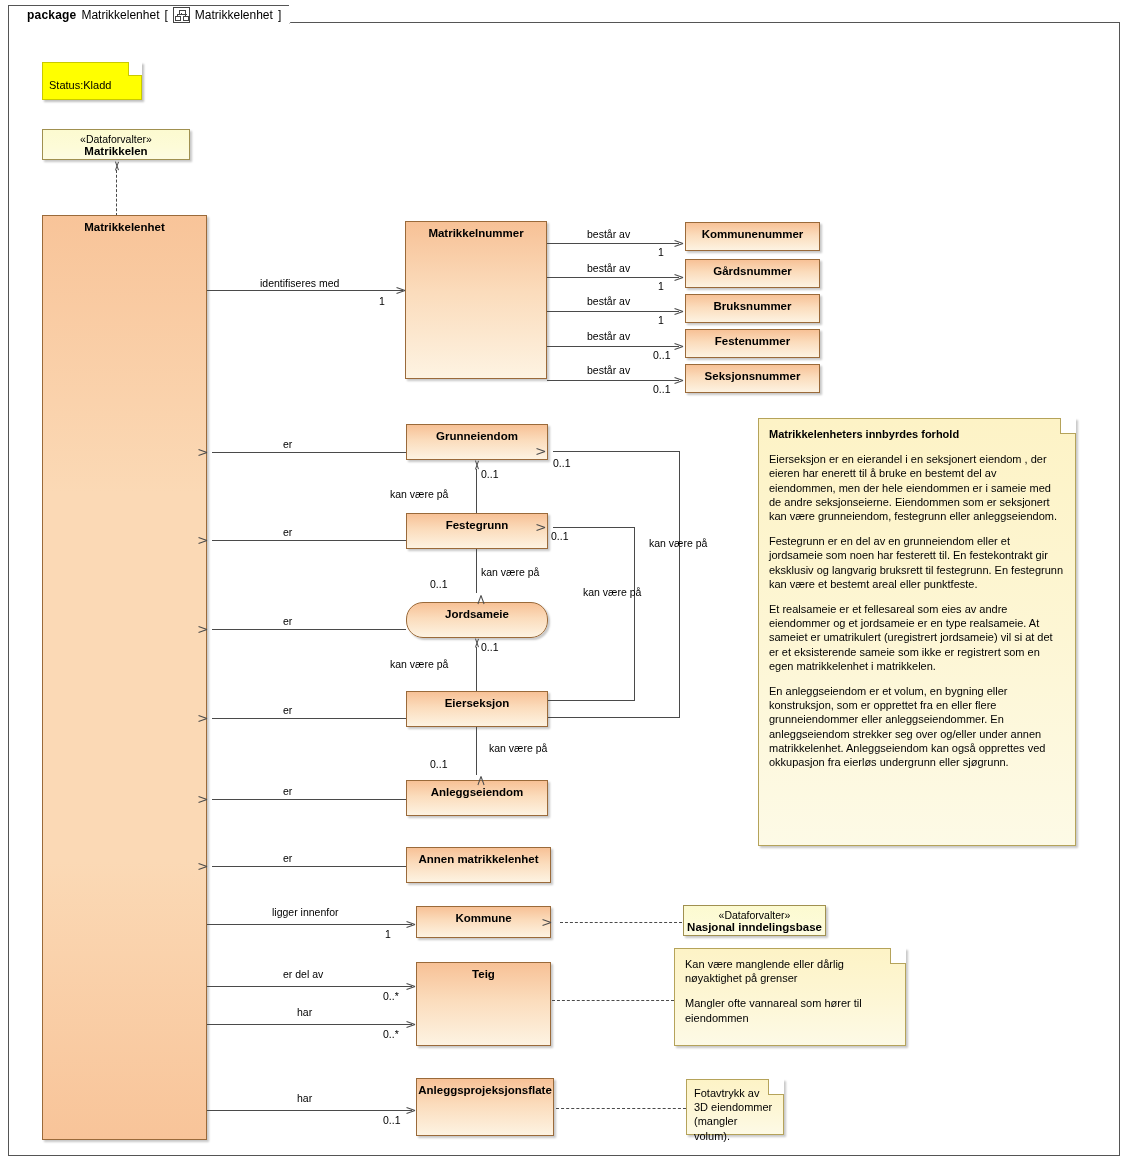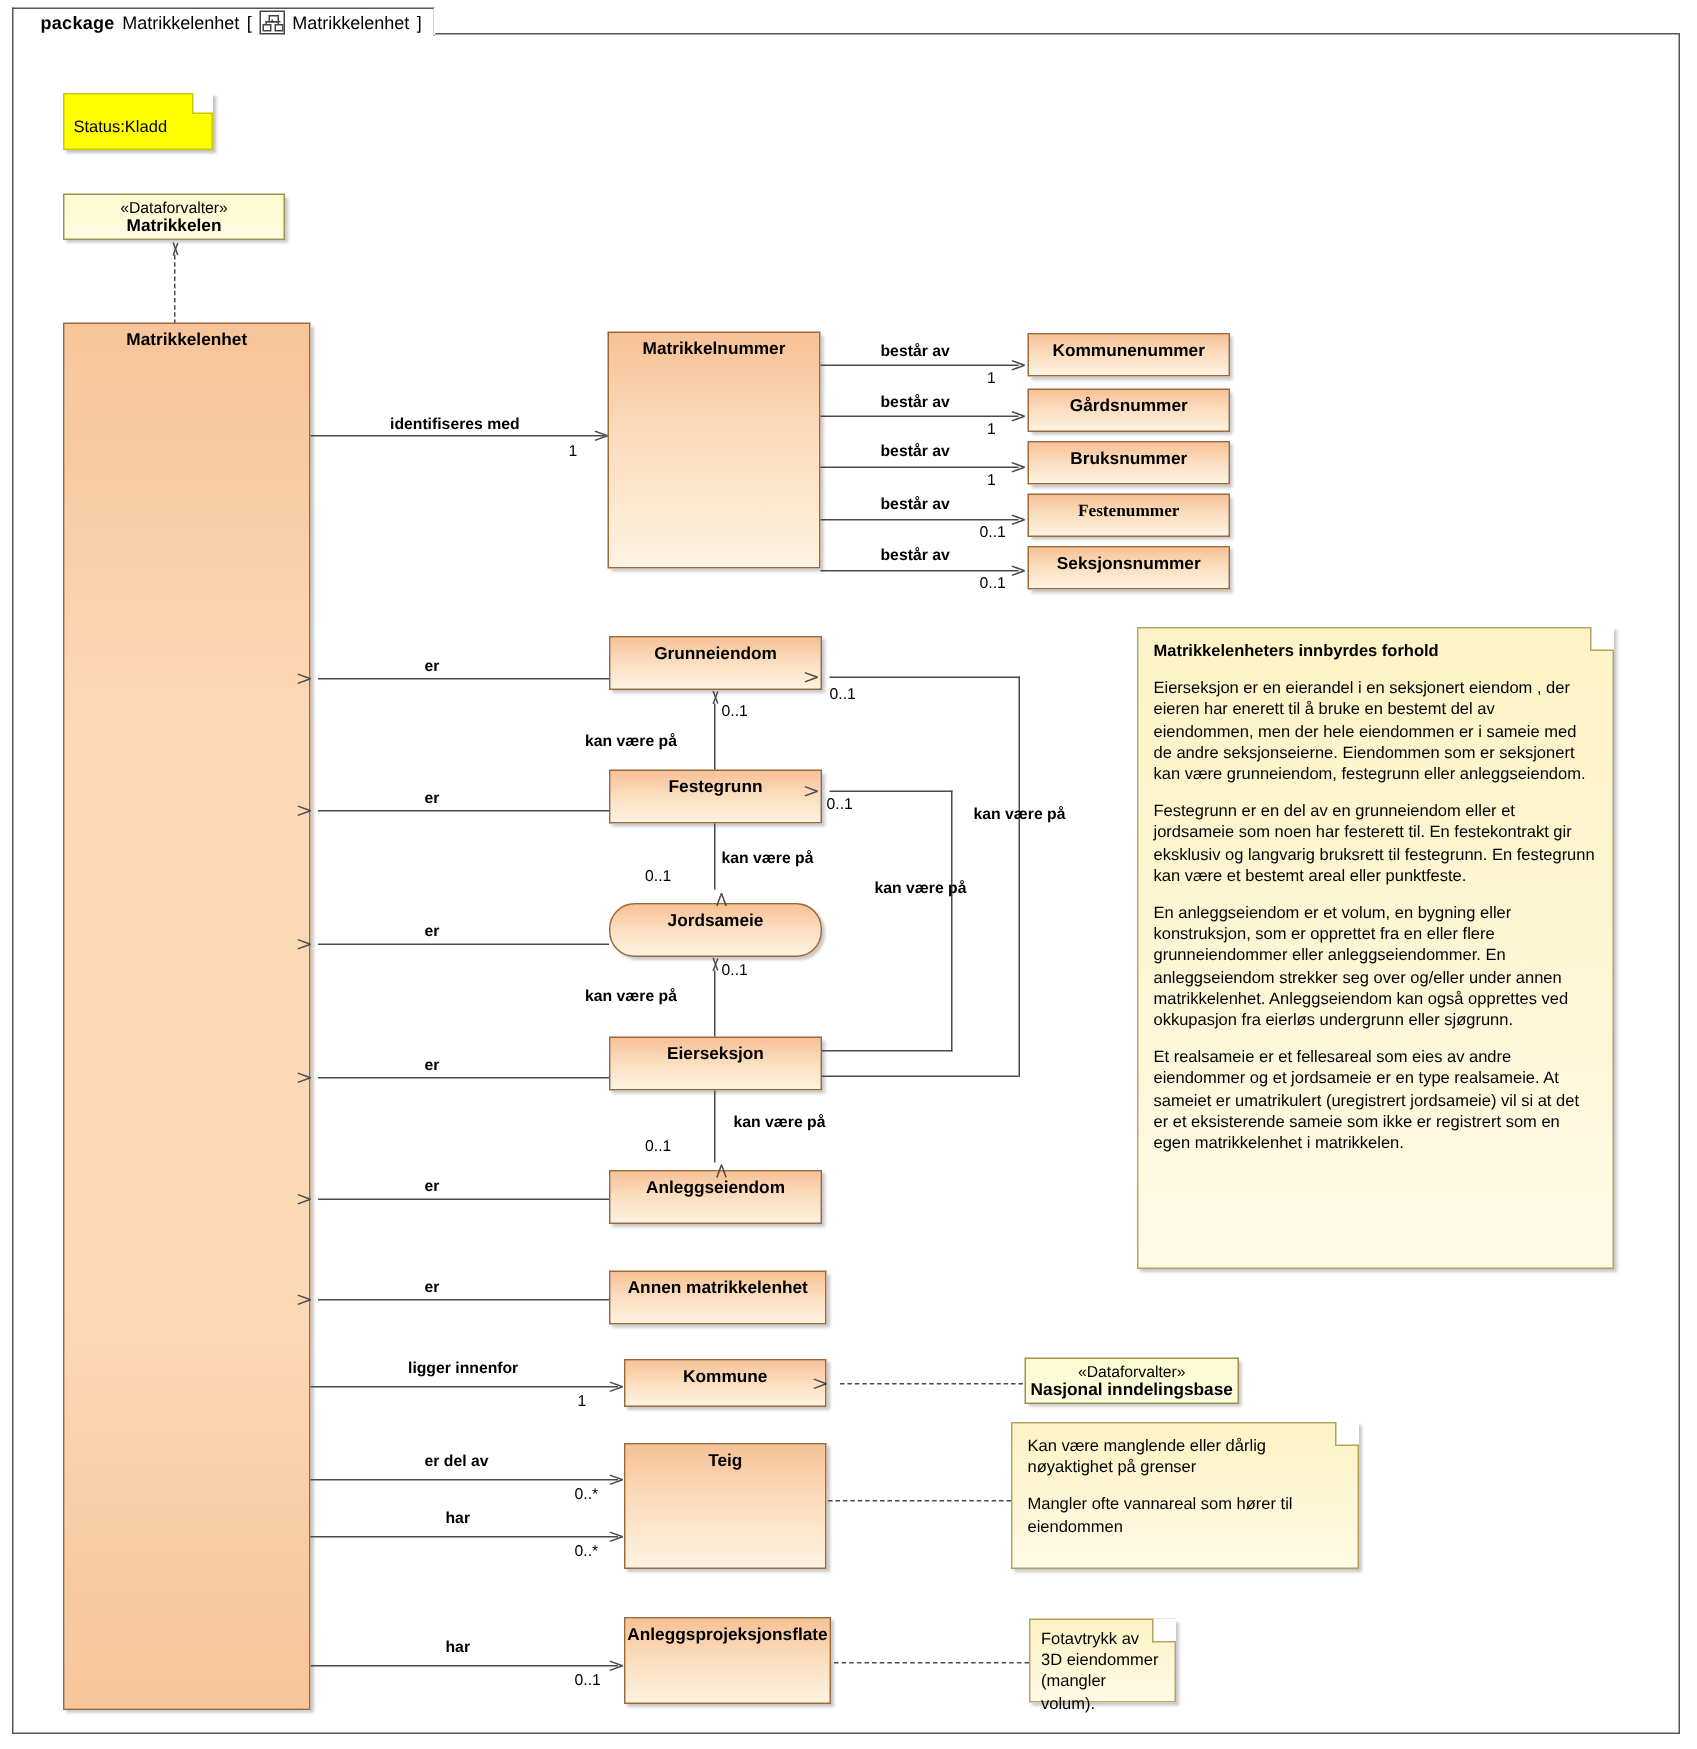--- a/index.html
+++ b/index.html
@@ -73,21 +73,21 @@
   .oar.left b{transform-origin:0 50%;}
   .oar.left b:nth-child(1){transform:rotate(160deg);}
   .oar.left b:nth-child(2){transform:rotate(200deg);}
   .oar.up b{transform-origin:50% 100%;left:0;top:4px;}
   .oar.up b:nth-child(1){transform:rotate(70deg) translateY(0);}
   .oar.up b:nth-child(2){transform:rotate(110deg);}
   .oar.down b:nth-child(1){transform:rotate(-70deg);}
   .oar.down b:nth-child(2){transform:rotate(-110deg);}
 
   
-  .lbl{position:absolute;font-size:10.5px;color:#000;white-space:nowrap;font-weight:bold;}
+  .lbl{position:absolute;font-size:10.5px;color:#000;white-space:nowrap;}
   .mult{position:absolute;font-size:10.5px;color:#000;white-space:nowrap;}
 </style>
 </head>
 <body>
 
 <div id="canvas">
 
   <div class="pkg-frame"></div>
   <div class="pkg-tab">
     <span class="pkg-kw">package</span>
@@ -140,21 +140,21 @@
 
   <div class="cls" style="left:685px;top:222px;width:135px;height:29px;">
     <span class="nm">Kommunenummer</span>
   </div>
   <div class="cls" style="left:685px;top:259px;width:135px;height:29px;">
     <span class="nm">Gårdsnummer</span>
   </div>
   <div class="cls" style="left:685px;top:294px;width:135px;height:29px;">
     <span class="nm">Bruksnummer</span>
   </div>
-  <div class="cls" style="left:685px;top:329px;width:135px;height:29px;font-family:Liberation Serif, serif;">
+  <div class="cls" style="left:685px;top:329px;width:135px;height:29px;">
     <span class="nm">Festenummer</span>
   </div>
   <div class="cls" style="left:685px;top:364px;width:135px;height:29px;">
     <span class="nm">Seksjonsnummer</span>
   </div>
 
   <div class="h" style="left:547px;top:243px;width:132px;"></div>
   <div class="oar right" style="left:674px;top:239px;">
       <b></b>
       <b></b>
@@ -347,22 +347,22 @@
     </div>
   <div class="mult" style="left:551px;top:530px;">0..1</div>
   <div class="lbl" style="left:583px;top:586px;">kan være på</div>
 
   <div class="note" style="left:758px;top:418px;width:318px;height:428px;">
     <div class="fold"></div>
     <div class="body">
       <p class="hd">Matrikkelenheters innbyrdes forhold</p>
       <p>Eierseksjon er en eierandel i en seksjonert eiendom , der eieren har enerett til å bruke en bestemt del av eiendommen, men der hele  eiendommen er i sameie med de andre seksjonseierne. Eiendommen som er seksjonert kan være grunneiendom, festegrunn eller anleggseiendom.</p>
       <p>Festegrunn er en del av en grunneiendom eller et jordsameie som noen har festerett til. En festekontrakt gir eksklusiv og langvarig bruksrett til festegrunn. En festegrunn kan være et bestemt areal eller punktfeste.</p>
+      <p>Et realsameie er et fellesareal som eies av andre eiendommer og et jordsameie er en type realsameie. At sameiet er umatrikulert (uregistrert jordsameie) vil si at det er et eksisterende sameie som ikke er registrert som en egen matrikkelenhet i matrikkelen.</p>
       <p>En anleggseiendom er et volum, en bygning eller konstruksjon, som er opprettet fra en eller flere grunneiendommer eller anleggseiendommer. En anleggseiendom strekker seg over og/eller under annen matrikkelenhet. Anleggseiendom kan også opprettes ved okkupasjon fra eierløs undergrunn eller sjøgrunn.</p>
-      <p>Et realsameie er et fellesareal som eies av andre eiendommer og et jordsameie er en type realsameie. At sameiet er umatrikulert (uregistrert jordsameie) vil si at det er et eksisterende sameie som ikke er registrert som en egen matrikkelenhet i matrikkelen.</p>
     </div>
   </div>
 
   <div class="dfv" style="left:683px;top:905px;width:143px;height:31px;">
     <span class="st">«Dataforvalter»</span>
     <span class="nm">Nasjonal inndelingsbase</span>
   </div>
   <div class="hd-" style="left:560px;top:922px;width:122px;"></div>
   <div class="oar left" style="left:551px;top:918px;">
       <b></b>

